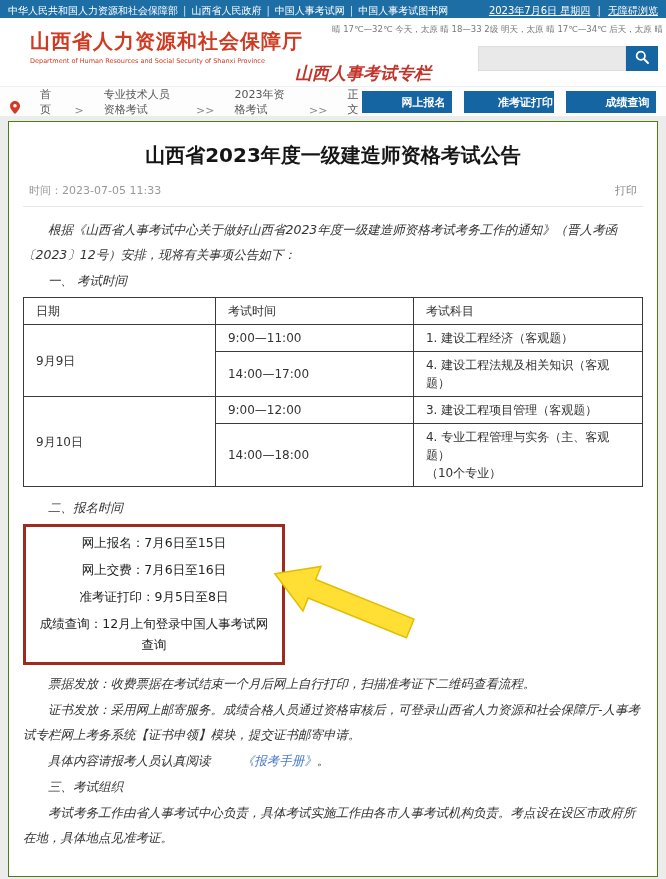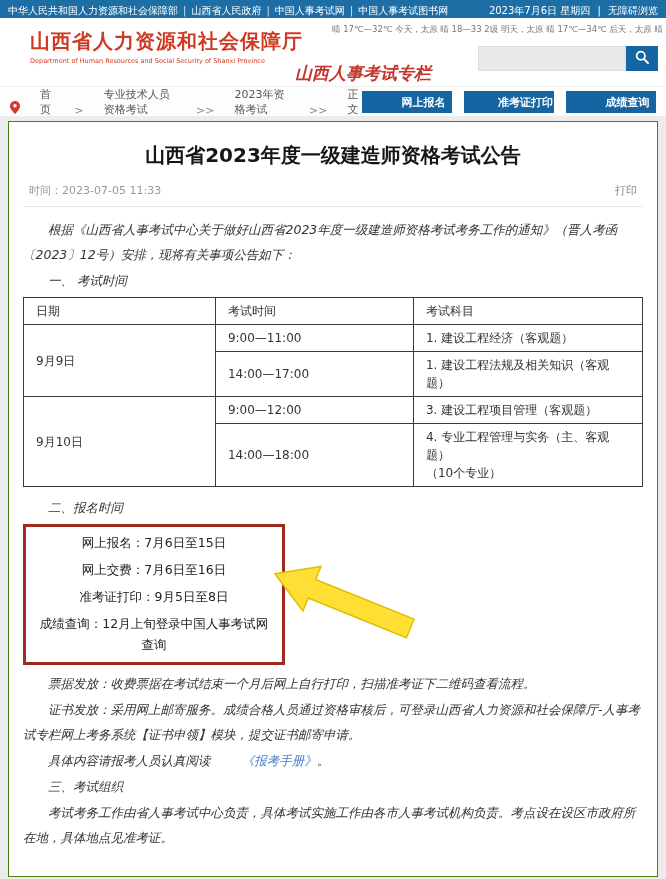--- a/index.html
+++ b/index.html
@@ -10,21 +10,21 @@
     color: #333;
   }
   
   .topbar {
     height: 18px; background: #1e6ea6; color: #fff;
     display: flex; justify-content: space-between; align-items: flex-end;
     padding: 0 8px; font-size: 10px; white-space: nowrap;
   }
   .topbar .links span.lnk { cursor: pointer; }
   .topbar .sep { margin: 0 5px; opacity: .8; }
-  .topbar .right span { margin-left: 4px; }
+  .topbar .right span { margin-left: 4px; text-decoration: underline; }
   
   .header { background: #fff; height: 68px; position: relative; }
   .logo { position: absolute; left: 30px; top: 10px; }
   .logo .cn { color: #cf3a22; font-size: 20px; font-weight: bold; letter-spacing: 1px; }
   .logo .en { color: #cf3a22; font-size: 6.5px; margin-top: 2px; }
   .column-title {
     position: absolute; left: 295px; top: 44px;
     color: #c3342a; font-size: 17px; font-weight: bold;
     font-family: "DejaVu Serif", "Liberation Serif", serif;
     font-style: italic;
@@ -182,21 +182,21 @@
         <th>考试时间</th>
         <th>考试科目</th>
       </tr>
       <tr>
         <td rowspan="2">9月9日</td>
         <td>9:00—11:00</td>
         <td>1. 建设工程经济（客观题）</td>
       </tr>
       <tr>
         <td>14:00—17:00</td>
-        <td>1. 建设工程法规及相关知识（客观题）</td>
+        <td>4. 建设工程法规及相关知识（客观题）</td>
       </tr>
       <tr>
         <td rowspan="2">9月10日</td>
         <td>9:00—12:00</td>
         <td>3. 建设工程项目管理（客观题）</td>
       </tr>
       <tr>
         <td>14:00—18:00</td>
         <td class="multiline">4. 专业工程管理与实务（主、客观题）
 （10个专业）</td>

